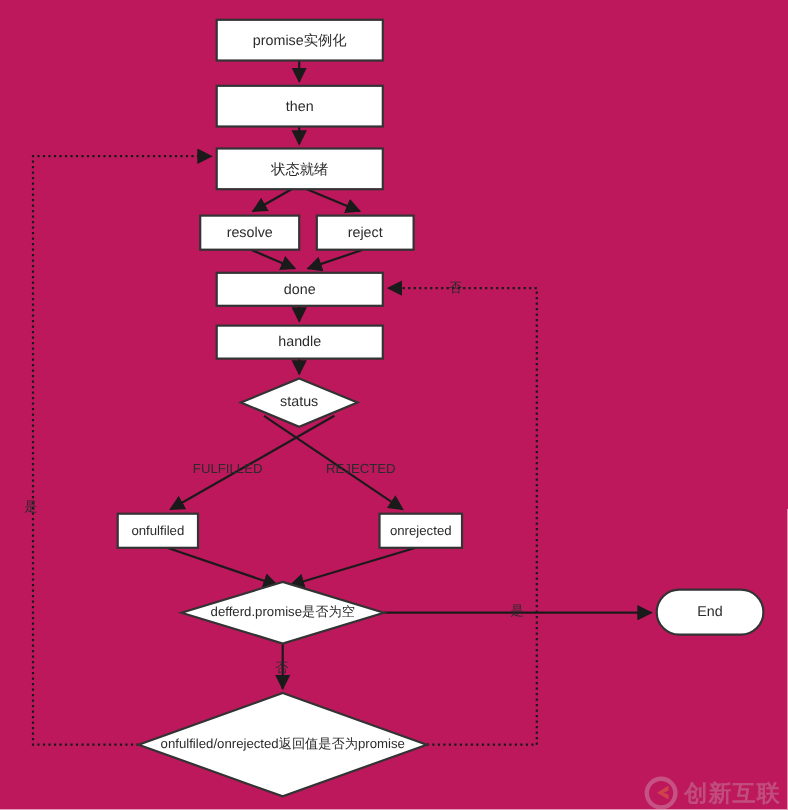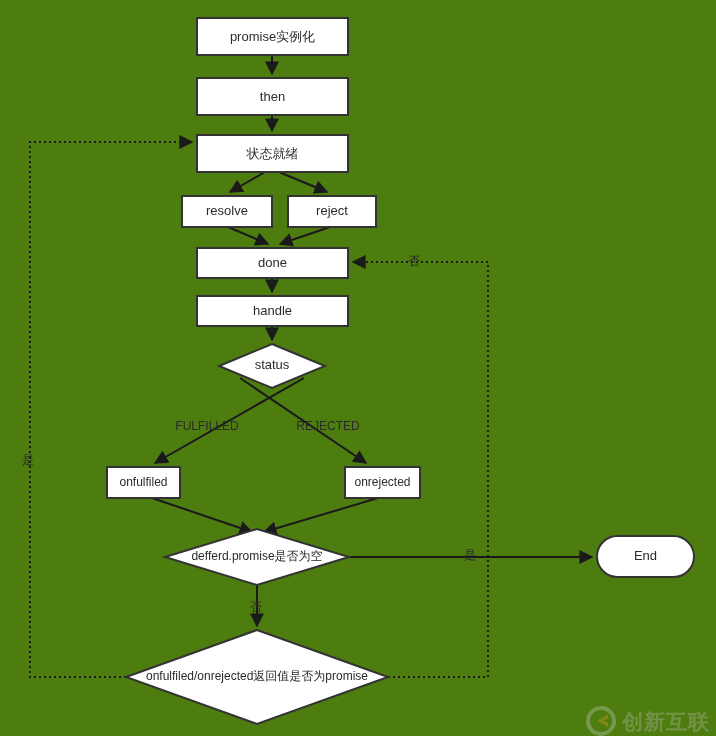--- a/index.html
+++ b/index.html
@@ -7,21 +7,21 @@
     padding: 0;
     background: #ffffff;
   }
   body {
     font-family: "Liberation Sans", "DejaVu Sans", sans-serif;
   }
   #canvas-wrap {
     position: relative;
     width: 716px;
     height: 736px;
-    background: #4d7c0f;
+    background: #be185d;
     overflow: hidden;
   }
   svg#flowchart {
     position: absolute;
     left: 0;
     top: 0;
     width: 716px;
     height: 736px;
   }
   .node-box {

